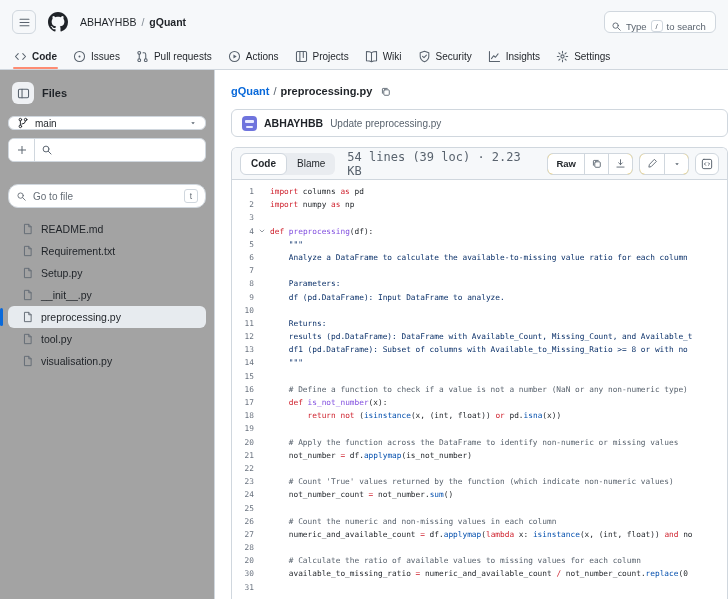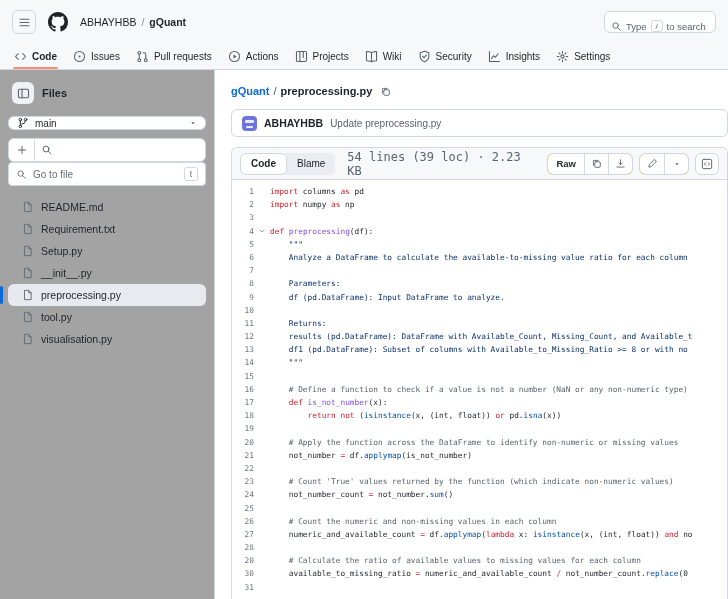--- a/index.html
+++ b/index.html
@@ -38,21 +38,21 @@
     display:flex; align-items:center; justify-content:center; cursor:pointer; }
   .side-title { font-size:11px; font-weight:700; }
   .side-row { display:flex; margin-top:12px; gap:8px;flex-direction:column; }
   .branch-btn { flex:1; height:24px; border:1px solid #d0d7de; border-radius:6px; background:#fff;
     display:flex; align-items:center; gap:6px; padding:0 8px; font-size:10px; font-weight:500; color:#25292e; cursor:pointer; }
   .branch-btn .caret { margin-left:auto; color:#59636e; }
   .btn-group { display:flex; border:1px solid #d0d7de; border-radius:6px; background:#fff; overflow:hidden; }
   .btn-group button { width:25px; height:22px; border:none; background:#fff; color:#59636e;
     display:flex; align-items:center; justify-content:center; cursor:pointer; }
   .btn-group button + button { border-left:1px solid #d0d7de; }
-  .goto { margin-top:0; height:24px; border:1px solid #d0d7de; border-radius:4px; background:#fff;
+  .goto { margin-top:22px; height:24px; border:1px solid #d0d7de; border-radius:10px; background:#fff;
     display:flex; align-items:center; gap:6px; padding:0 7px; color:#656d76; font-size:10px; }
   .goto .key { margin-left:auto; width:14px; height:14px; border:1px solid #d0d7de; border-radius:3px;
     font-size:8.5px; display:flex; align-items:center; justify-content:center; color:#656d76; }
   .file-list { margin-top:10px; }
   .file-row { position:relative; display:flex; align-items:center; gap:7px; height:22px; padding-left:14px;
     border-radius:6px; font-size:10.5px; cursor:pointer; }
   .file-row .ficon { color:#656d76; }
   .file-row.selected { background:#e7ebef; }
   .file-row.selected::before { content:""; position:absolute; left:-8px; top:2px; width:3px; height:18px;
     background:#0969da; border-radius:2px; }

